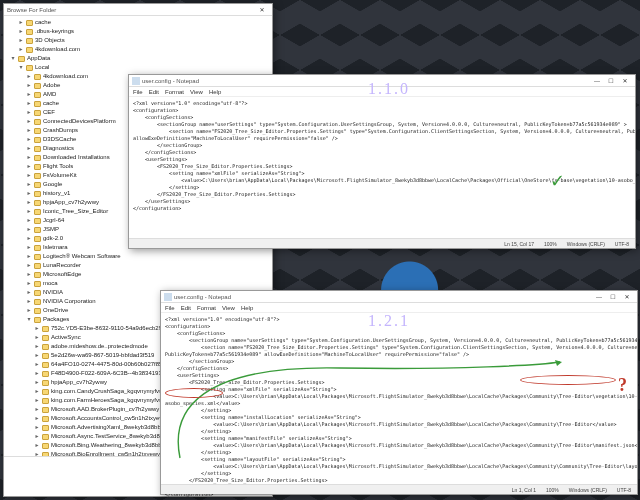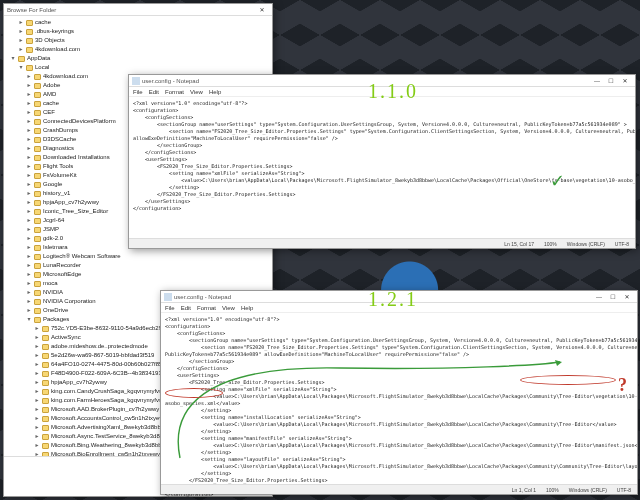--- a/index.html
+++ b/index.html
@@ -23,21 +23,21 @@
 .status{position:absolute;bottom:0;left:0;right:0;height:10px;background:#f0f0f0;border-top:1px solid #ddd;display:flex;justify-content:flex-end;gap:10px;padding:0 6px;font-size:5px;color:#444;align-items:center}
 
 #browse{left:3px;top:3px;width:270px;height:494px}
 #browse .tree{height:440px;overflow:hidden;padding:2px;font-size:6px;line-height:9px;color:#222}
 #browse .btns{height:24px;display:flex;justify-content:flex-end;gap:6px;align-items:center;padding:0 8px;border-top:1px solid #ddd}
 #browse .btns button{font-size:7px;padding:1px 10px;background:#e9e9e9;border:1px solid #aaa}
 .node{display:flex;align-items:center;gap:2px;padding-left:var(--d,0)}
 .node .tw{width:6px;text-align:center;color:#666}
 .node .fi{width:7px;height:6px;background:#f7d774;border:1px solid #caa23c;border-radius:1px;flex:none}
 .annot{position:absolute;pointer-events:none;font-family:"Comic Sans MS",cursive}
-.ver{font-size:20px;color:#84cc16;letter-spacing:2px}
+.ver{font-size:16px;color:#c4b5fd;letter-spacing:2px}
 .check{color:#3a9b3a;font-size:18px}
 .qmark{color:#c0392b;font-size:18px;font-weight:bold}
 .ring{position:absolute;border:1px solid;border-radius:50%}
 svg.curve{position:absolute;overflow:visible}
 </style>
 </head>
 <body>
 <div class="hex-bg"></div>
 
 <div class="win" id="browse">
@@ -389,21 +389,21 @@
 &lt;/configuration&gt;</div>
  <div class="status">
   <span>Ln 1, Col 1</span>
   <span>100%</span>
   <span>Windows (CRLF)</span>
   <span>UTF-8</span>
  </div>
 </div>
 
 <div class="annot ver" style="left:368px;top:80px">1.1.0</div>
-<div class="annot ver" style="left:368px;top:288px">1.2.1</div>
+<div class="annot ver" style="left:368px;top:312px">1.2.1</div>
 <div class="annot check" style="left:550px;top:170px">✓</div>
 <div class="annot qmark" style="left:618px;top:375px">?</div>
 
 <svg class="curve" style="left:160px;top:290px" width="478" height="205">
  <path d="M20,168 C10,120 40,75 180,78 C300,80 380,75 400,72" stroke="#3a9b3a" stroke-width="1.4" fill="none"></path>
  <path d="M395,70 l7,2 l-5,4 z" fill="#3a9b3a"></path>
 </svg>
 
 <div class="ring" style="left:165px;top:388px;width:58px;height:10px;border-color:#c0392b"></div>
 <div class="ring" style="left:520px;top:375px;width:96px;height:10px;border-color:#c0392b"></div>

